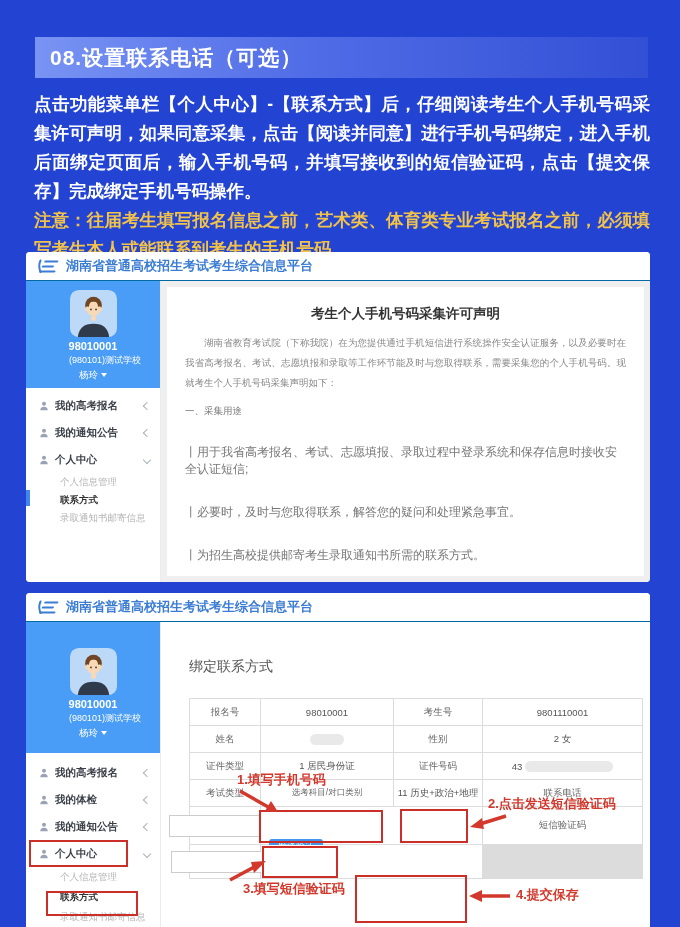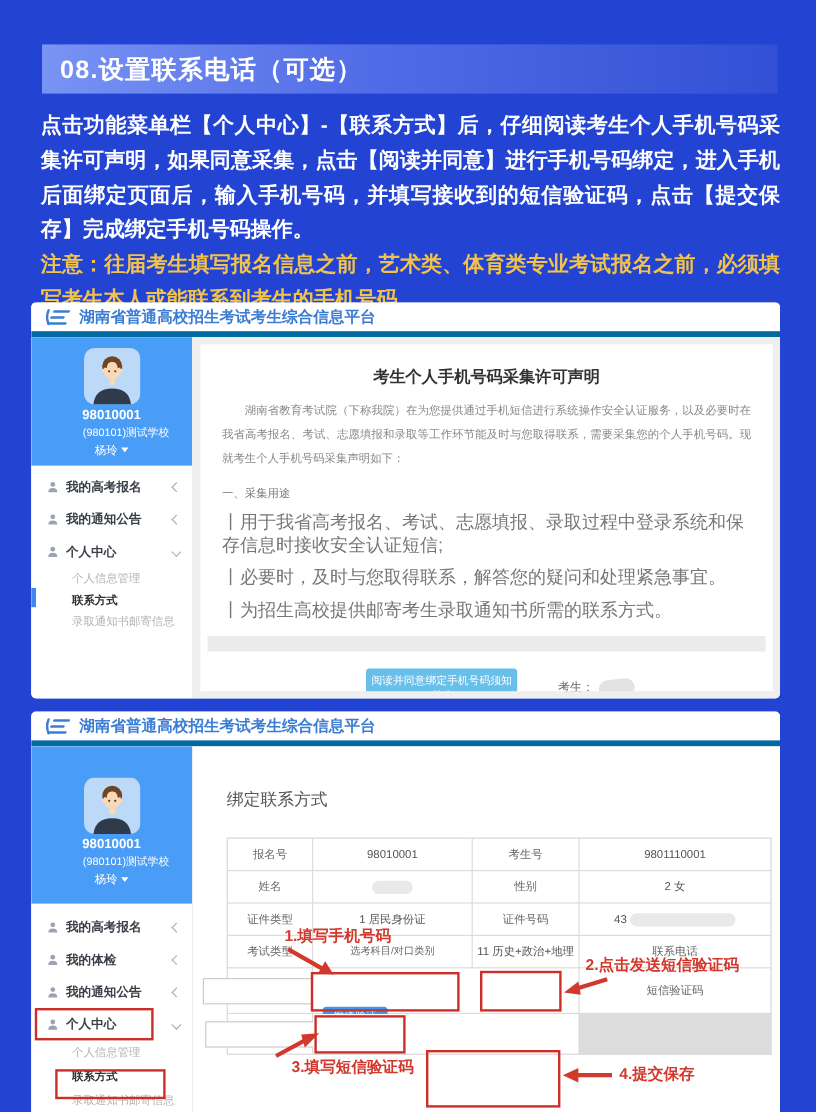--- a/index.html
+++ b/index.html
@@ -24,21 +24,21 @@
 
   
   .shot {
     position:absolute; left:26px; width:624px; background:#ffffff;
     border-radius:4px; overflow:hidden;
   }
   #shot1 { top:252px; height:330px; }
   #shot2 { top:593px; height:360px; }
   .shot-header {
     height:29px; display:flex; align-items:center; gap:7px; padding-left:11px;
-    background:#fff; border-bottom:5px solid #0369a1; box-sizing:border-box;
+    background:#fff; border-bottom:1px solid #0369a1; box-sizing:border-box;
   }
   .shot-title { color:#3c7dd4; font-weight:bold; font-size:13px; }
   .shot-body { display:flex; height:calc(100% - 29px); }
 
   
   .sidebar { width:134px; flex:0 0 134px; border-right:1px solid #ececec; background:#fff; }
   .user-panel { background:#4a9df6; text-align:center; color:#fff; box-sizing:border-box; }
   #shot1 .user-panel { height:107px; padding-top:9px; }
   #shot2 .user-panel { height:131px; padding-top:26px; }
   .avatar { display:block; margin:0 auto; }
@@ -59,21 +59,21 @@
   #shot2 .submenu-item { height:20px; }
   .submenu-item.active { color:#333; font-weight:bold; }
   .active-bar { position:absolute; left:0; width:3.5px; background:#3f86f0; }
 
   
   .content1 { flex:1; background:#efefef; padding:6px; box-sizing:border-box; }
   .decl-card { background:#fff; height:100%; box-sizing:border-box; padding:10px 18px; overflow:hidden; }
   .decl-title { text-align:center; font-size:13.5px; font-weight:bold; color:#333; margin:8px 0 10px; }
   .decl-intro { font-size:9.5px; color:#888; line-height:20px; text-indent:2em; text-align:justify; margin:0; }
   .decl-sec { font-size:9.5px; color:#777; margin-top:12px; }
-  .decl-item { font-size:15px; color:#777; margin-top:8px; }
+  .decl-item { font-size:12px; color:#777; margin-top:26px; }
   .decl-bar { height:13px; background:#ebebeb; margin:12px -12px 0 -12px; }
   .agree-row { display:flex; align-items:center; margin-top:14px; }
   .agree-btn { margin-left:120px; width:126px; border:none; border-radius:3px; background:#68bfe9;
     color:#fff; font-size:9px; line-height:12px; padding:4px 4px; cursor:pointer;
     font-family:"Liberation Sans",sans-serif; }
   .examinee { display:flex; margin-left:34px; font-size:10px; color:#666; }
   .blob { background:#e3e3e3; border-radius:8px; display:inline-block; }
   .blob.name1 { width:30px; height:15px; margin-left:4px; transform:rotate(-6deg); }
 
   

